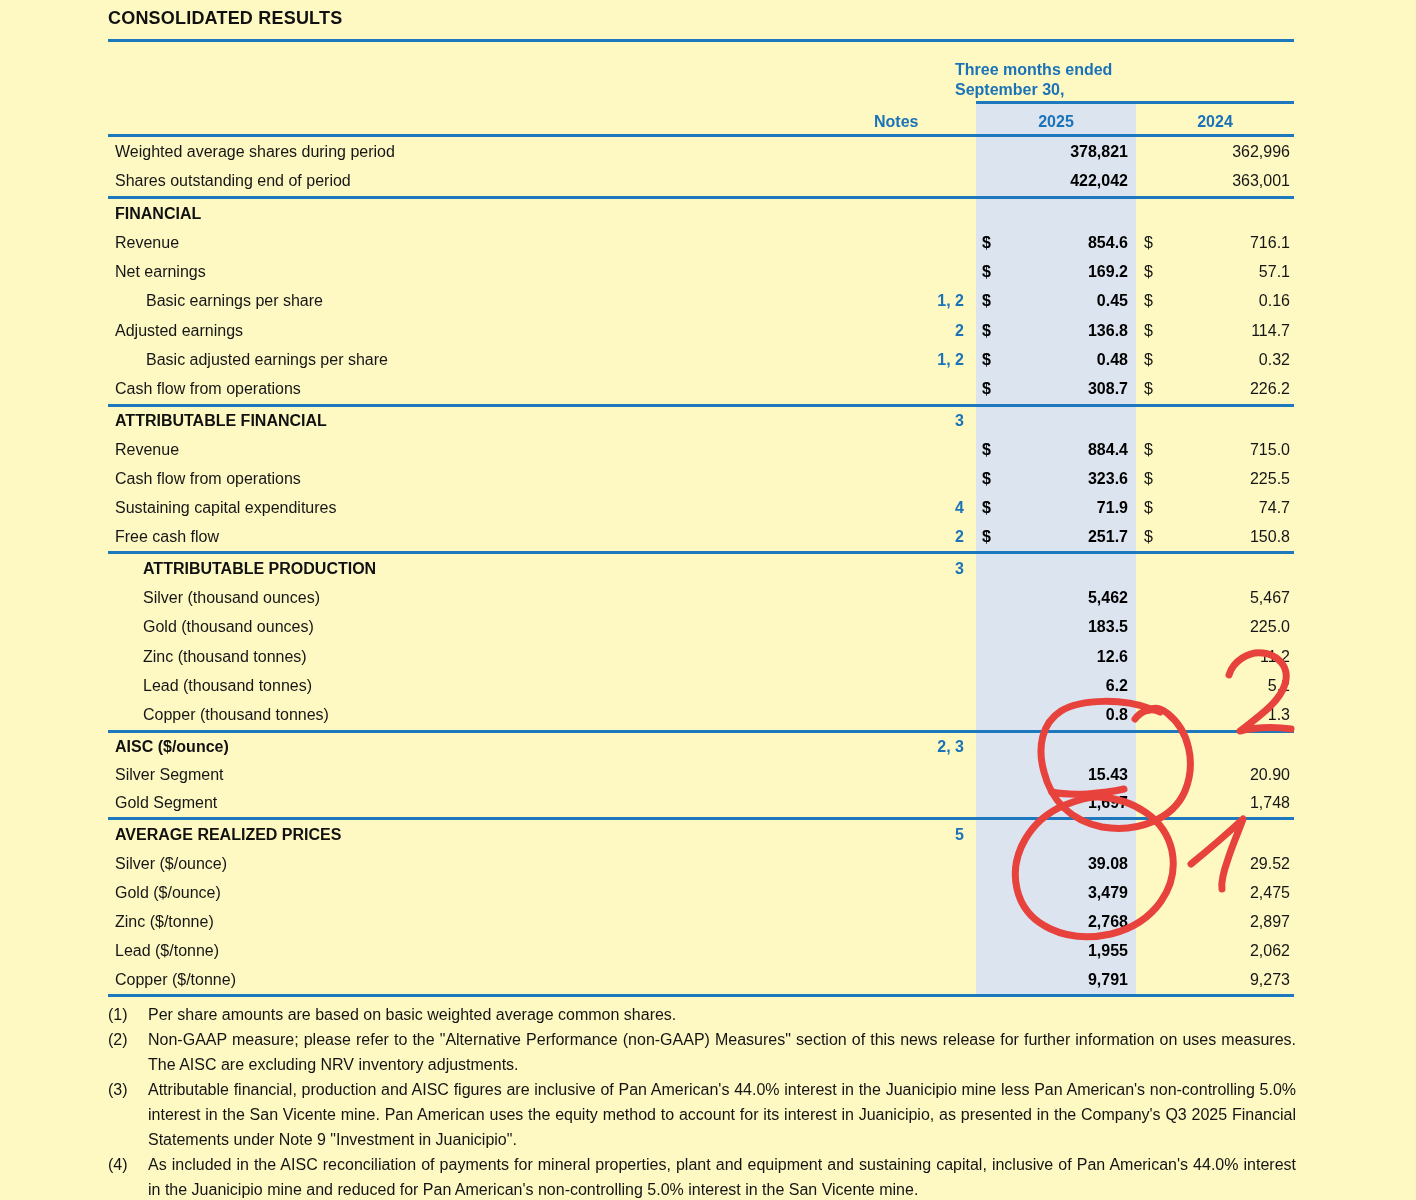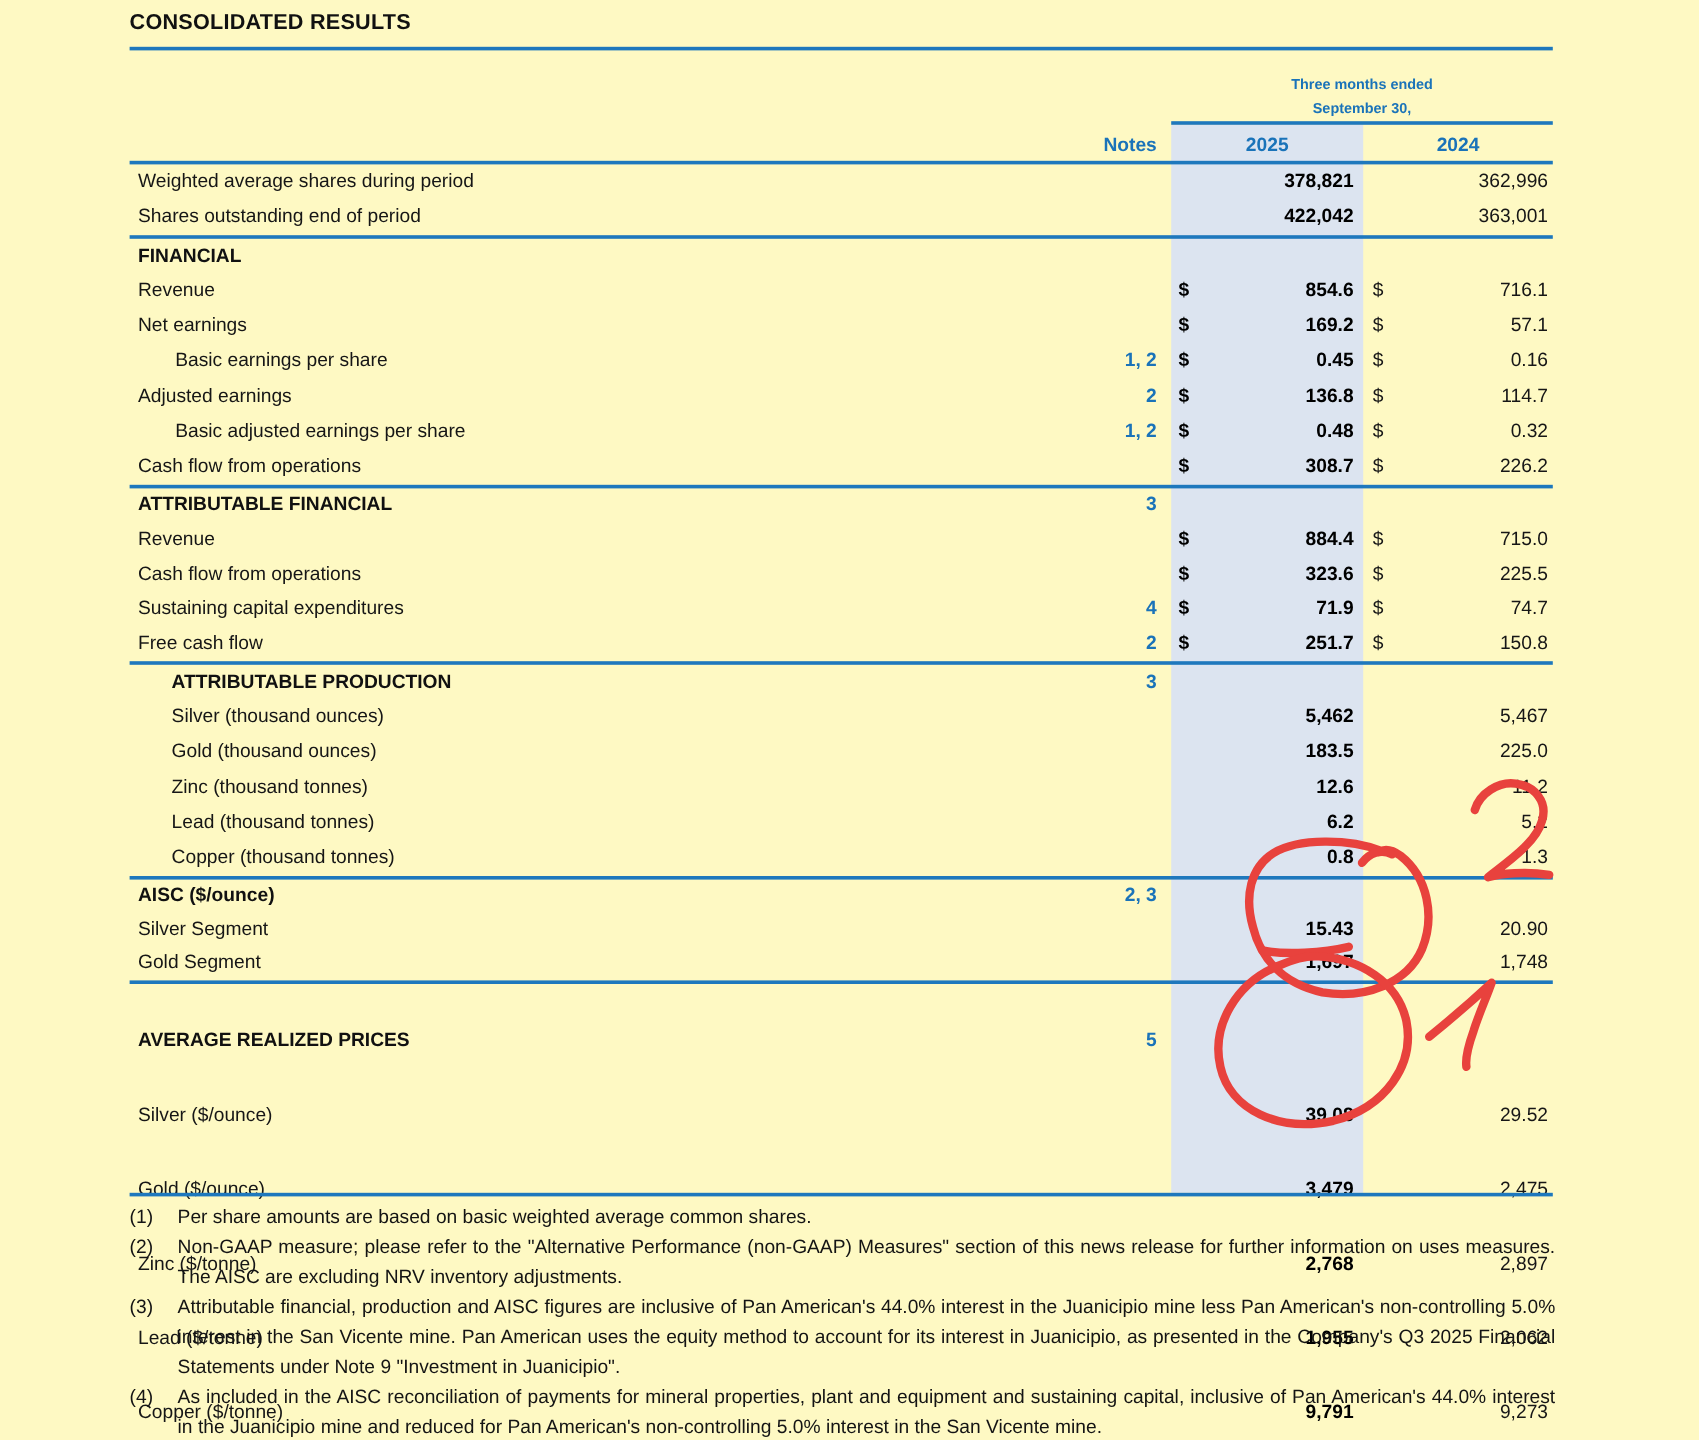--- a/index.html
+++ b/index.html
@@ -4,38 +4,38 @@
 <style>
   html,body{margin:0;padding:0;background:#fff;}
   .page{
     position:relative;width:1416px;height:1200px;overflow:hidden;background:#fef9c3;
     font-family:"Liberation Sans",sans-serif;font-size:16px;color:#161616;
   }
   .title{position:absolute;left:108px;top:8px;font-size:18px;font-weight:700;letter-spacing:.2px;color:#111;}
   .hline{position:absolute;height:3px;background:var(--line,#1e78bd);z-index:3;}
   .shade-band{position:absolute;left:976px;top:104px;width:160px;height:890px;background:var(--shade,#dce4f0);z-index:0;}
   .period-head{
-    position:absolute;left:955px;top:60px;width:360px;text-align:center;
-    font-weight:700;color:var(--accent,#1a73b9);font-size:12px;line-height:20px;z-index:1;
+    position:absolute;left:955px;top:60px;width:360px;
+    font-weight:700;color:var(--accent,#1a73b9);font-size:16px;line-height:20px;z-index:1;
   }
   
   .colhead{position:absolute;left:108px;top:110px;width:1186px;height:24px;display:flex;align-items:center;z-index:1;}
   .colhead .spacer{flex:1;}
-  .colhead .notes-h{width:90px;text-align:right;padding-right:12px;font-weight:700;color:var(--accent,#1a73b9);}
+  .colhead .notes-h{width:90px;padding-right:12px;font-weight:700;color:var(--accent,#1a73b9);}
   .colhead .yr{font-weight:700;color:var(--accent,#1a73b9);text-align:center;}
   .colhead .y25{width:160px;}
   .colhead .y24{width:158px;}
   
   .sec{position:absolute;left:108px;width:1186px;display:flex;flex-direction:column;z-index:1;}
   .sec-shares{top:137px;}      .sec-shares .row{height:29.5px;}
   .sec-financial{top:199px;}   .sec-financial .row{height:29.28px;}
   .sec-attrfin{top:407px;}     .sec-attrfin .row{height:28.8px;}
   .sec-attrprod{top:554px;}    .sec-attrprod .row{height:29.33px;margin-left:28px;}
   .sec-aisc{top:733px;}        .sec-aisc .row{height:28px;}
-  .sec-prices{top:820px;}      .sec-prices .row{height:29px;margin-top:33px;}
+  .sec-prices{top:820px;}      .sec-prices .row{height:29px;}
   .row{display:flex;align-items:center;}
   .row .label{flex:1;padding-left:7px;white-space:nowrap;}
   .row .label.indent{padding-left:38px;}
   .row.hdr .label{font-weight:700;color:#111;}
   .row .notes{width:90px;text-align:right;padding-right:12px;font-weight:700;color:var(--accent,#1a73b9);white-space:nowrap;}
   .row .col{display:flex;justify-content:space-between;align-items:center;white-space:nowrap;}
   .row .v25{width:160px;padding:0 8px 0 6px;box-sizing:border-box;font-weight:700;color:#000;}
   .row .v24{width:158px;padding:0 4px 0 8px;box-sizing:border-box;color:#161616;}
   
   .footnotes{position:absolute;left:108px;top:1002px;width:1188px;font-size:16px;line-height:25px;z-index:1;color:#141414;}

